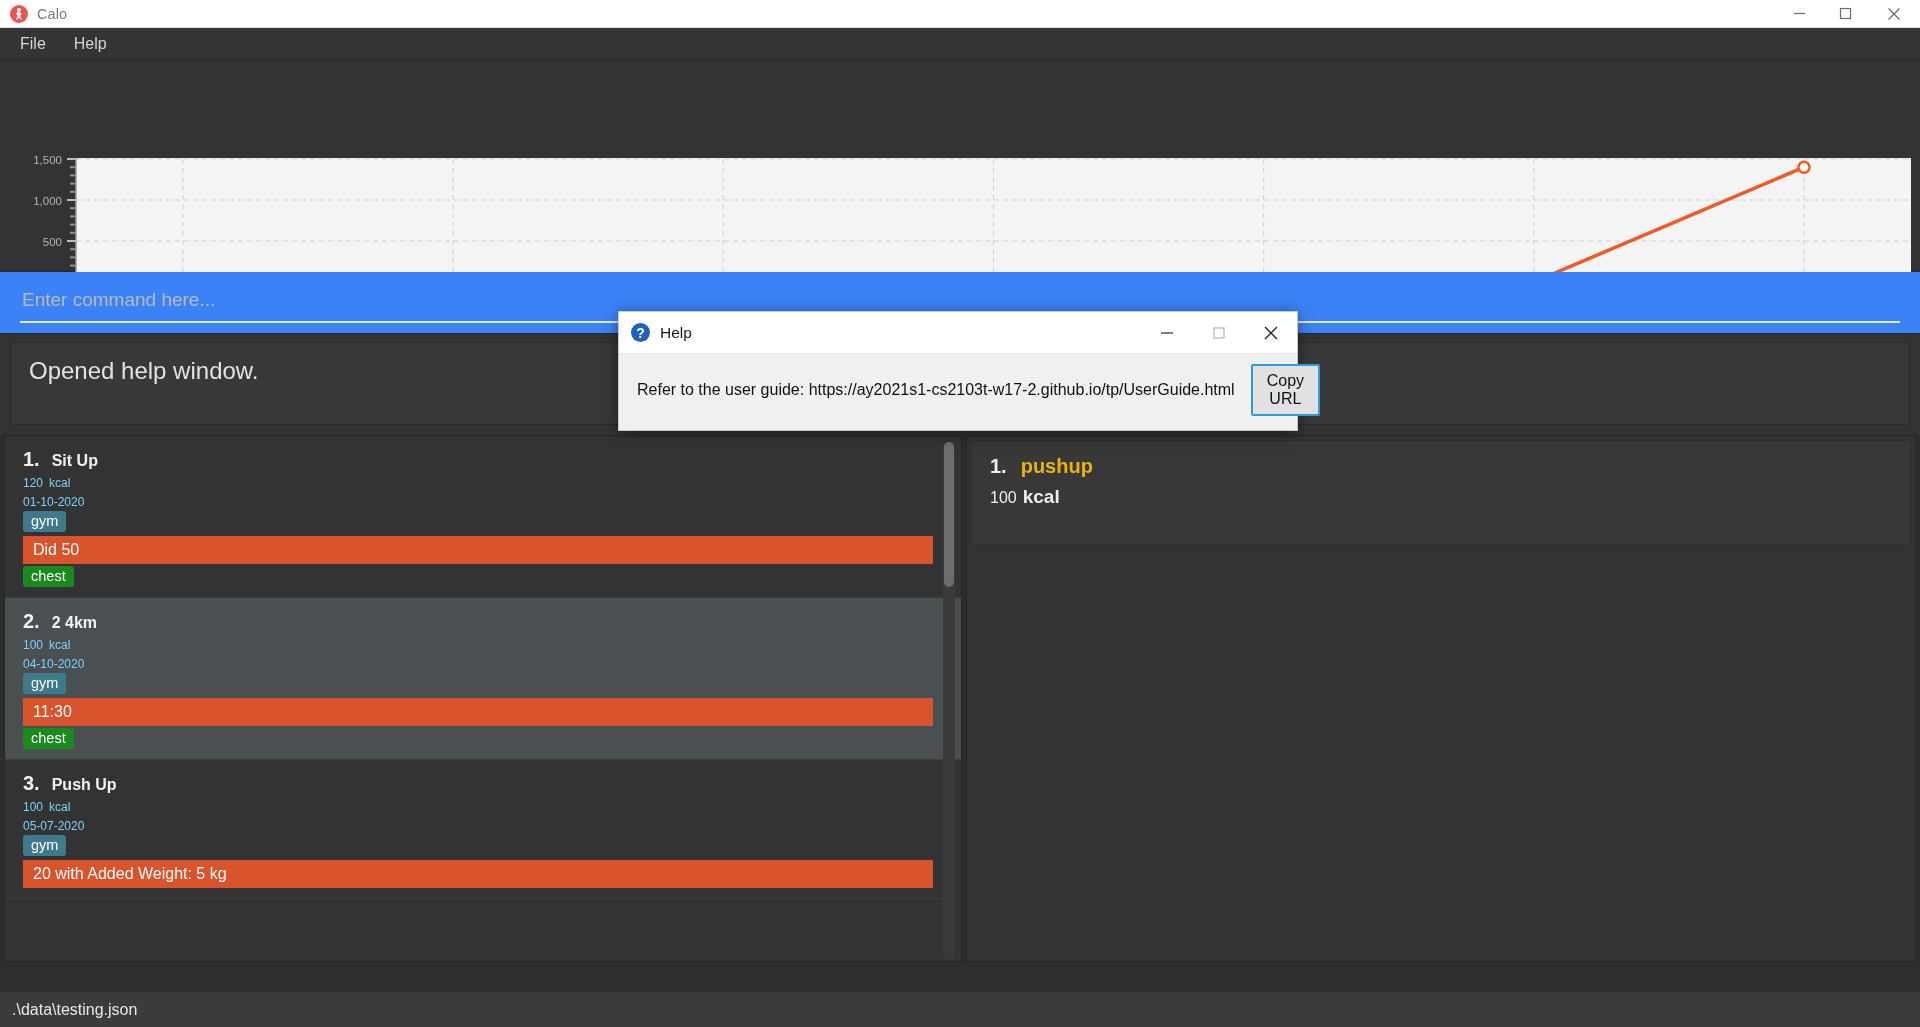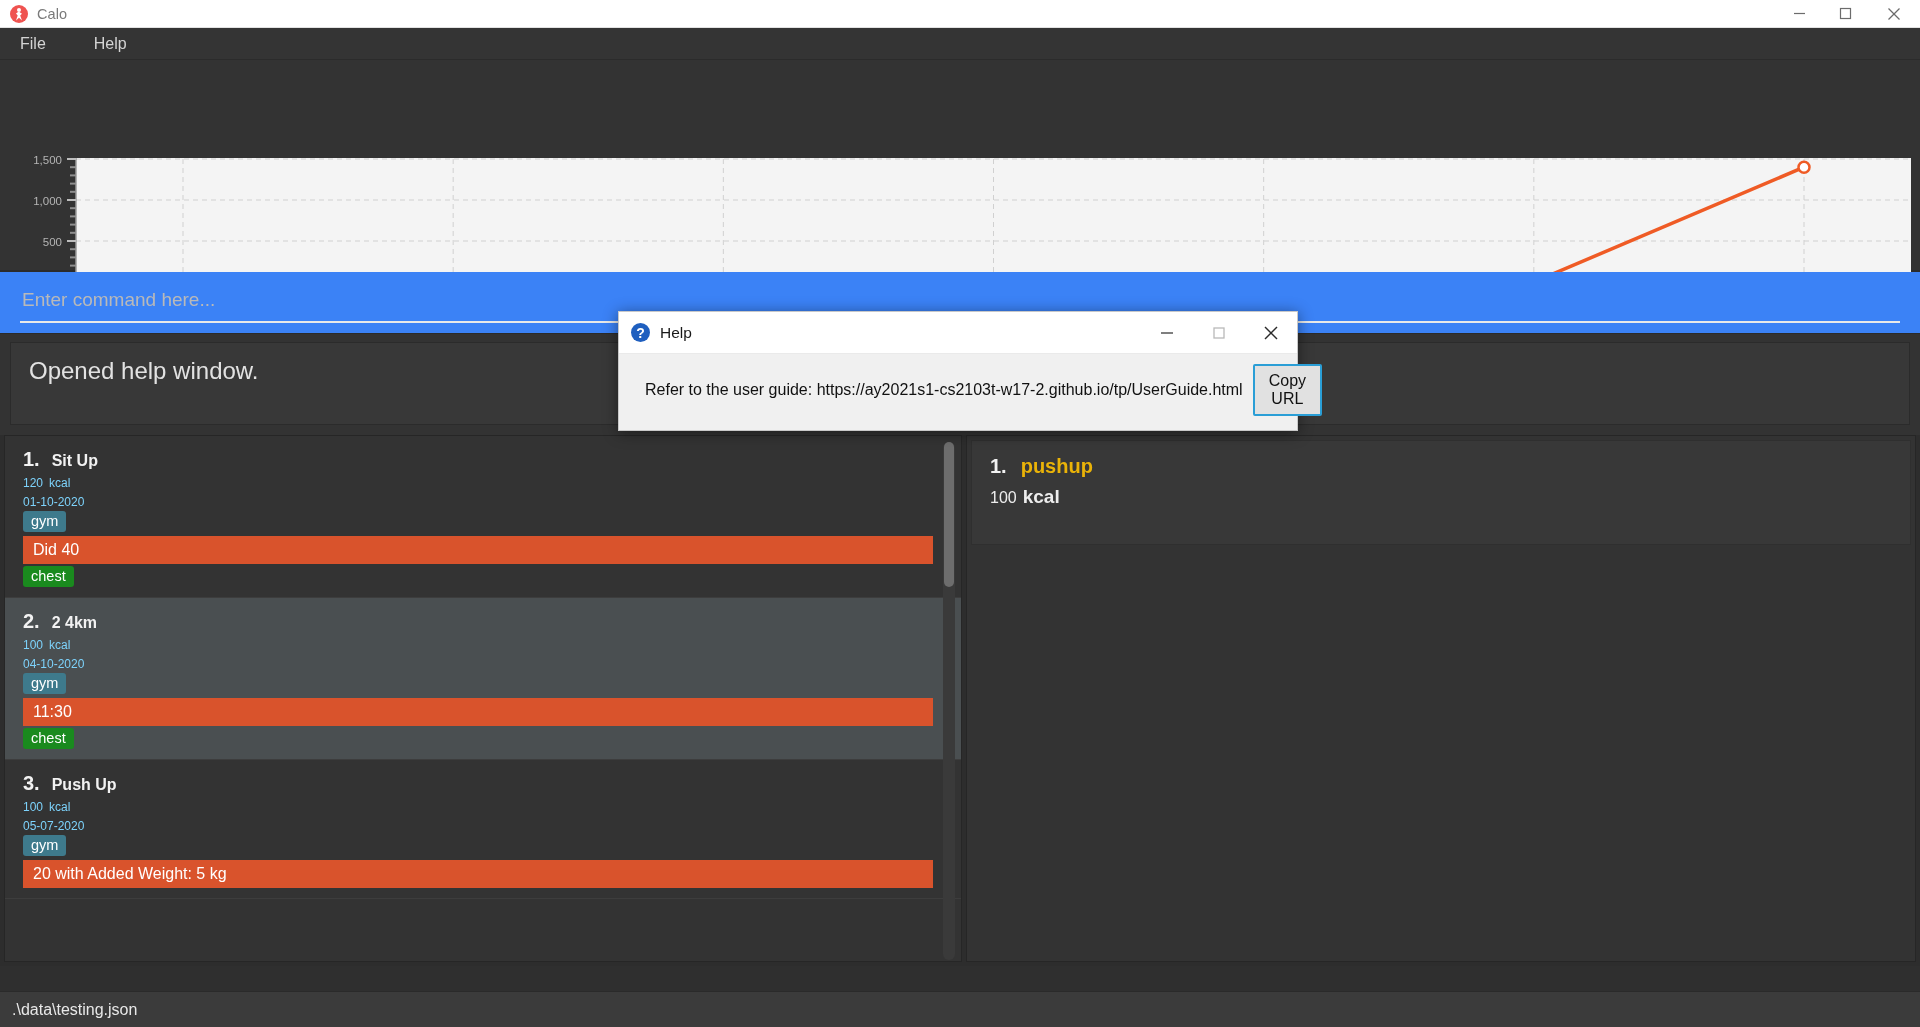--- a/index.html
+++ b/index.html
@@ -32,21 +32,21 @@
   .tb-btn {
     width: 46px; height: 28px; display: flex; align-items: center;
     justify-content: center; color: #6c6c6c;
   }
   .tb-btn svg { display: block; }
   .tb-btn.close { width: 52px; }
 
   
   .menubar {
     height: 32px; background: #343434; display: flex; align-items: center;
-    padding-left: 6px; border-bottom: 1px solid #2b2b2b; gap: 20px;
+    padding-left: 6px; border-bottom: 1px solid #2b2b2b;
   }
   .menu-item {
     color: #d4d4d4; font-size: 16px; padding: 4px 14px; line-height: 1;
   }
 
   
   .chart-panel {
     height: 212px; background: #333333; position: relative;
     border-bottom: 2px solid #2b2b2b;
   }
@@ -156,21 +156,21 @@
     font-weight: bold; display: flex; align-items: center;
     justify-content: center; line-height: 1; flex: none;
   }
   .dlg-title-text { font-size: 15.5px; color: #1a1a1a; }
   .dlg-spacer { flex: 1; }
   .dlg-btn {
     width: 52px; height: 42px; display: flex; align-items: center;
     justify-content: center; color: #3a3a3a;
   }
   .dlg-body {
-    display: flex; align-items: center; padding: 10px 12px 14px 26px; gap: 10px;
+    display: flex; align-items: center; padding: 10px 12px 14px 18px; gap: 16px;
   }
   .dlg-msg { font-size: 16px; color: #111111; white-space: nowrap; }
   .dlg-copy {
     background: #e1e1e1; border: 2px solid #2a9ed6; color: #111111;
     font-size: 16px; padding: 6px 14px; border-radius: 2px;
     font-family: "Liberation Sans", sans-serif; cursor: pointer;
   }
 </style>
 </head>
 <body>
@@ -290,21 +290,21 @@
       <div class="ex-card">
         <div class="ex-title-row">
           <span class="ex-index">1.</span>
           <span class="ex-name">Sit Up</span>
         </div>
         <div class="ex-line">
           <span class="ex-kcal-num">120</span><span class="ex-kcal-unit">kcal</span>
         </div>
         <div class="ex-line">01-10-2020</div>
         <div><span class="chip loc">gym</span></div>
-        <div class="ex-note">Did 40</div>
+        <div class="ex-note">Did 50</div>
         <div><span class="chip musc">chest</span></div>
       </div>
 
       <div class="ex-card selected">
         <div class="ex-title-row">
           <span class="ex-index">2.</span>
           <span class="ex-name">2 4km</span>
         </div>
         <div class="ex-line">
           <span class="ex-kcal-num">100</span><span class="ex-kcal-unit">kcal</span>

